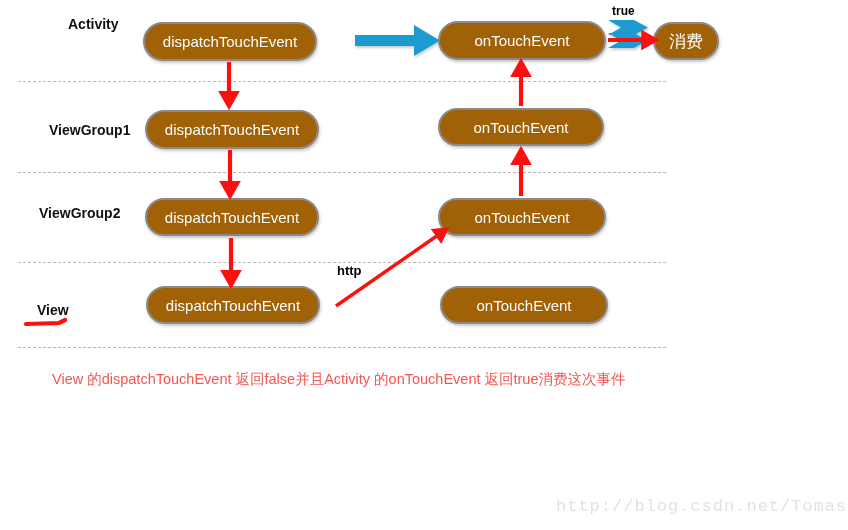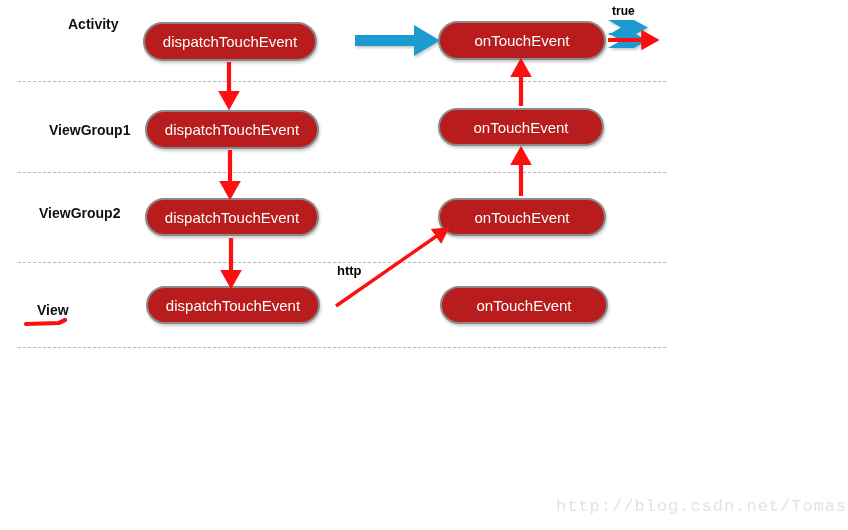--- a/index.html
+++ b/index.html
@@ -17,21 +17,21 @@
     font-weight:700;
     color:#111111;
     white-space:nowrap;
     letter-spacing:0px;
   }
 
   
   .node{
     position:absolute;
     box-sizing:border-box;
-    background:#b91c1c;
+    background:#a16207;
     border:2px solid #8a8a8a;
     border-radius:22px;
     color:#ffffff;
     font-size:15px;
     display:flex;
     align-items:center;
     justify-content:center;
     white-space:nowrap;
     box-shadow:1px 2px 3px rgba(0,0,0,0.22);
     text-shadow:0 1px 0 rgba(0,0,0,0.06);
@@ -84,20 +84,21 @@
 <div id="stage">
 
   <div class="sep" style="left:18px;top:81px;width:648px;"></div>
   <div class="sep" style="left:18px;top:172px;width:648px;"></div>
   <div class="sep" style="left:18px;top:262px;width:648px;"></div>
   <div class="sep" style="left:18px;top:347px;width:648px;"></div>
 
   <div class="row-label" style="left:41px;top:16px;margin-left:27px;">Activity</div>
   <div class="node" style="left:143px;top:22px;width:174px;height:39px;">dispatchTouchEvent</div>
   <div class="node" style="left:438px;top:21px;width:168px;height:39px;">onTouchEvent</div>
+  <div class="node cjk" style="left:653px;top:22px;width:66px;height:38px;">消费</div>
 
   <div class="row-label" style="left:49px;top:122px;">ViewGroup1</div>
   <div class="node" style="left:145px;top:110px;width:174px;height:39px;">dispatchTouchEvent</div>
   <div class="node" style="left:438px;top:108px;width:166px;height:38px;">onTouchEvent</div>
 
   <div class="row-label" style="left:39px;top:205px;">ViewGroup2</div>
   <div class="node" style="left:145px;top:198px;width:174px;height:38px;">dispatchTouchEvent</div>
   <div class="node" style="left:438px;top:198px;width:168px;height:38px;">onTouchEvent</div>
 
   <div class="row-label" style="left:37px;top:302px;">View</div>
@@ -152,16 +153,17 @@
 
     <g>
       <line x1="608" y1="40" x2="648" y2="40" stroke="#fb0f0f" stroke-width="4" marker-end="url(#redhead)"></line>
     </g>
 
     <g>
       <path d="M26,324 L59,323 L65,320" stroke="#fb0f0f" stroke-width="4.2" fill="none" stroke-linecap="round"></path>
     </g>
   </svg>
 
+  <div class="caption" style="left:52px;top:370px;">View 的dispatchTouchEvent 返回false并且Activity 的onTouchEvent 返回true消费这次事件</div>
 
   <div class="watermark" style="left:556px;top:497px;">http://blog.csdn.net/Tomasyb</div>
 
 </div>
 
 </body></html>

